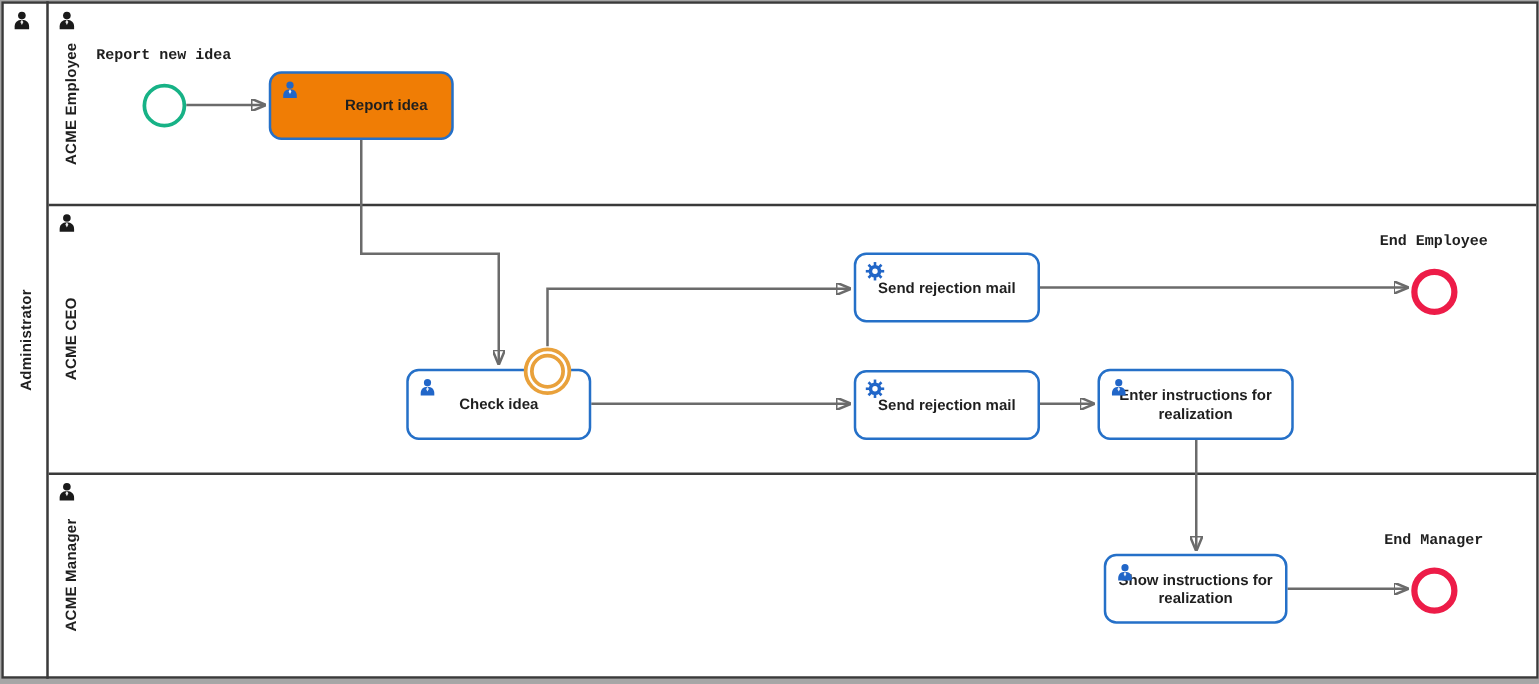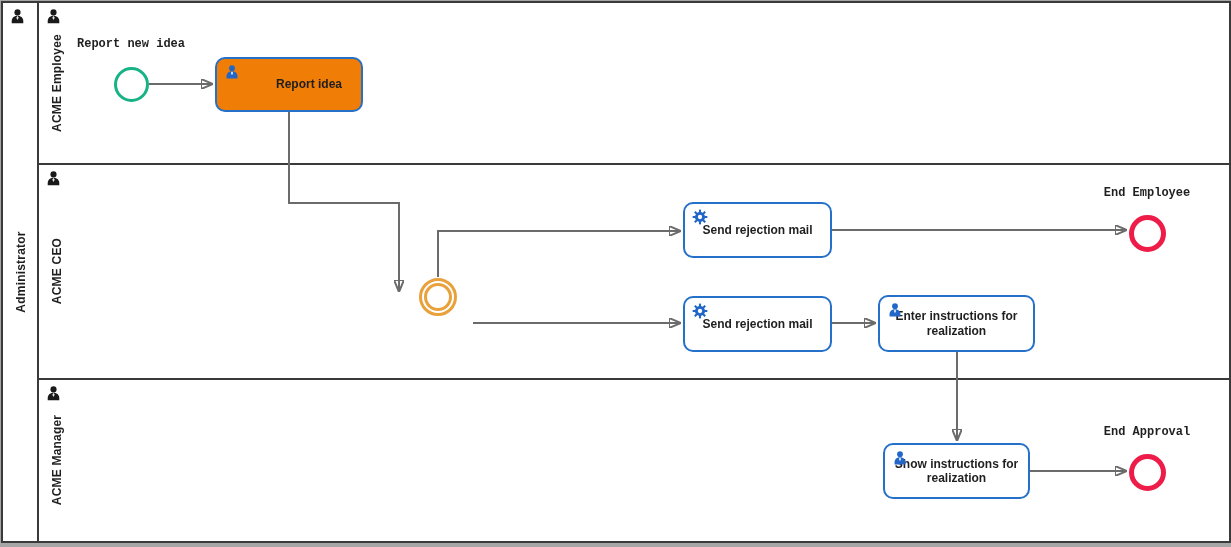--- a/index.html
+++ b/index.html
@@ -135,20 +135,26 @@
   <div class="event-label" style="left:56px; top:37px">Report new idea</div>
   <div class="event-circle start-event" style="left:114px; top:67px"></div>
 
   <div class="task highlight" style="left:215px; top:57px; width:148px; height:55px">
     <svg class="task-icon" viewBox="0 0 20 20">
       <use href="#person" fill="#2166C8"></use>
       </svg>
     <span>Report idea</span>
   </div>
 
+  <div class="task" style="left:325px; top:295px; width:148px; height:57px">
+    <svg class="task-icon" viewBox="0 0 20 20">
+      <use href="#person" fill="#2166C8"></use>
+      </svg>
+    <span>Check idea</span>
+  </div>
 
   <div class="boundary-event" style="left:419px; top:278px">
     <div class="inner"></div>
   </div>
 
   <div class="task" style="left:683px; top:202px; width:149px; height:56px">
     <svg class="task-icon" viewBox="0 0 20 20">
       <use href="#gear" fill="#2166C8"></use>
       </svg>
     <span>Send rejection mail</span>
@@ -171,16 +177,16 @@
     <span>Enter instructions for realization</span>
   </div>
 
   <div class="task" style="left:883px; top:443px; width:147px; height:56px">
     <svg class="task-icon" viewBox="0 0 20 20">
       <use href="#person" fill="#2166C8"></use>
       </svg>
     <span>Show instructions for realization</span>
   </div>
 
-  <div class="event-label" style="left:1072px; top:425px">End Approval</div>
+  <div class="event-label" style="left:1072px; top:425px">End Manager</div>
   <div class="event-circle end-event" style="left:1129px; top:454px"></div>
 
 </div>
 
 </body></html>

